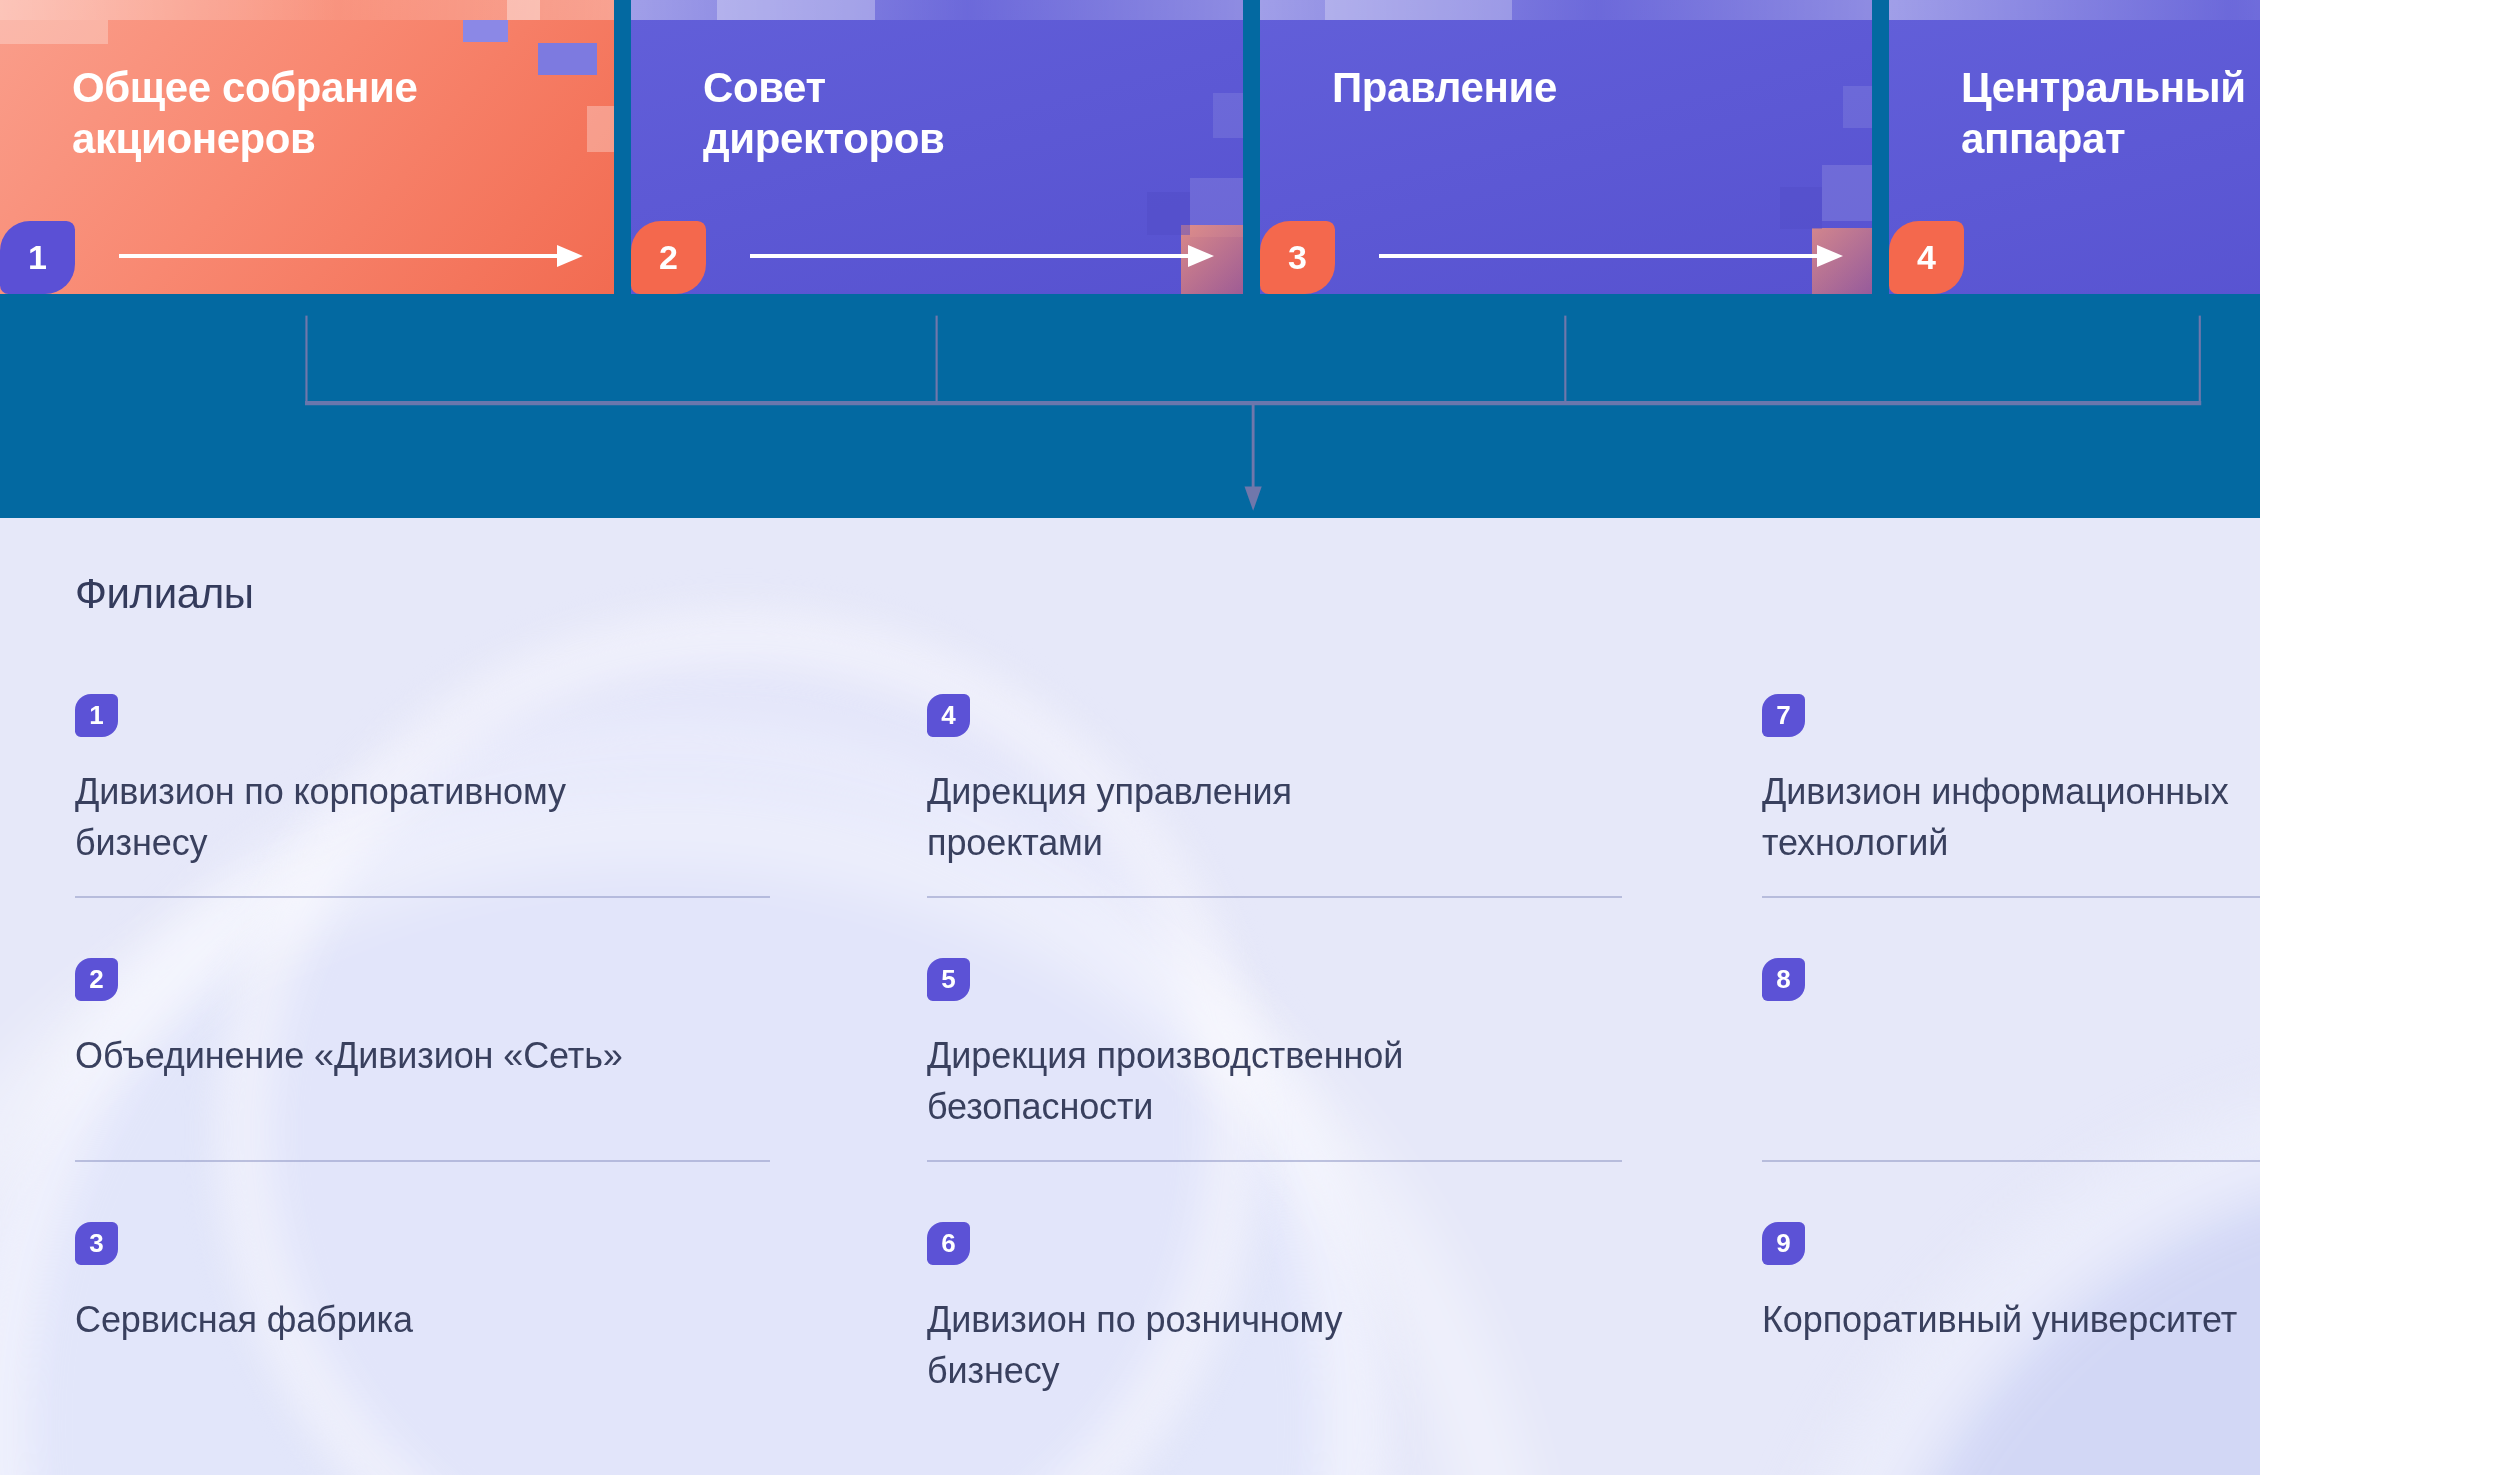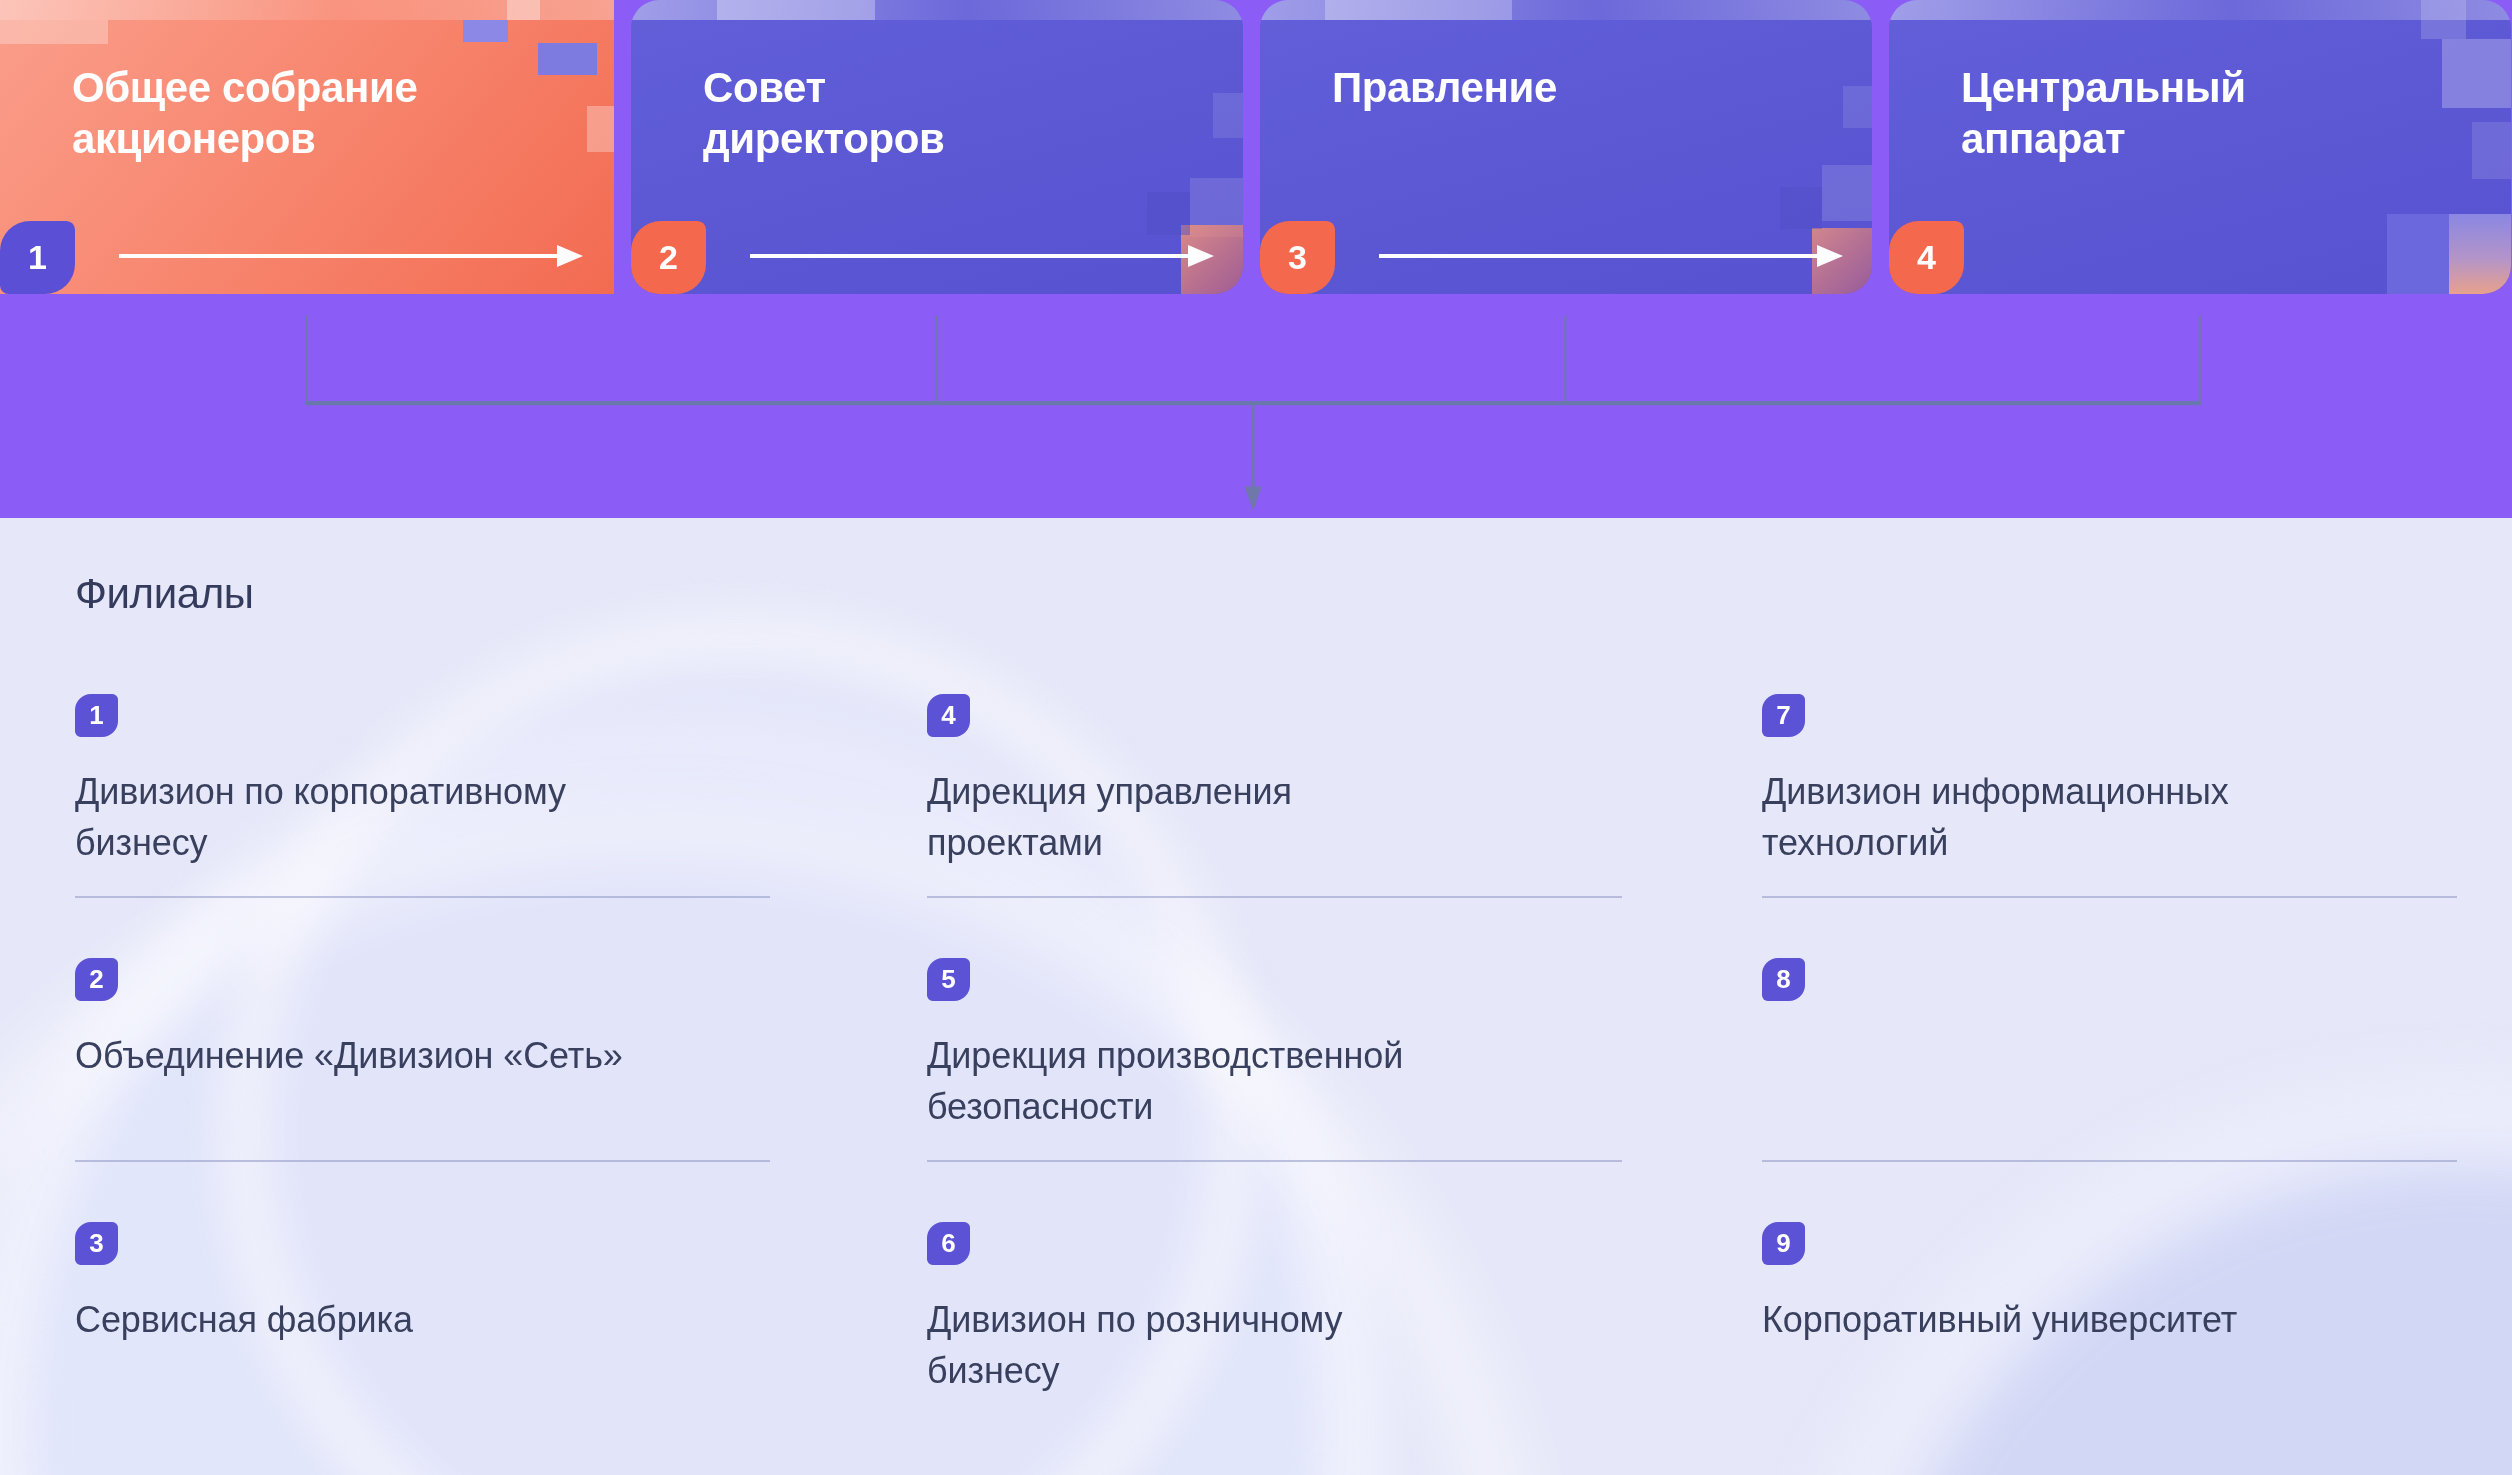--- a/index.html
+++ b/index.html
@@ -1,24 +1,24 @@
 <!DOCTYPE html>
 <html style="font-size:11.5px"><head>
 <meta charset="utf-8">
 <style>
   html,body{margin:0;padding:0;background:#fff;}
-  .canvas{position:relative;width:2512px;height:1476px;overflow:hidden;background:#8b5cf6;
+  .canvas{position:relative;width:2260px;height:1476px;overflow:hidden;background:#0369a1;
           font-family:"Liberation Sans","DejaVu Sans",sans-serif;}
 
   
   .cards{position:absolute;left:0;top:0;width:2512px;height:294px;
          display:grid;grid-template-columns:614px 612px 612px 622px;column-gap:17px;}
   .card{position:relative;overflow:hidden;}
   .card.coral{background:linear-gradient(130deg,#FA9E8B 0%,#F88871 45%,#F26B51 100%);}
-  .card.purple{background:linear-gradient(165deg,#625FD9 0%,#5752D0 100%);border-radius:28px;}
+  .card.purple{background:linear-gradient(165deg,#625FD9 0%,#5752D0 100%);}
   .card-title{position:absolute;left:72px;top:62px;color:#fff;font-weight:bold;
               font-size:42px;line-height:1.22;letter-spacing:-0.4px;white-space:pre-line;}
   .card-badge{position:absolute;left:0;bottom:0;width:75px;height:73px;
               border-radius:30px 8.6px 30px 8.6px;display:flex;align-items:center;justify-content:center;
               color:#fff;font-size:34px;font-weight:bold;}
   .card.coral .card-badge{background:#5B50D5;}
   .card.purple .card-badge{background:#F4684D;}
   .card-arrow{position:absolute;left:119px;top:254px;width:439px;height:4.3px;background:#fff;}
   .card-arrow::after{content:"";position:absolute;right:-25px;top:50%;transform:translateY(-50%);
               width:0;height:0;border-left:26px solid #fff;

